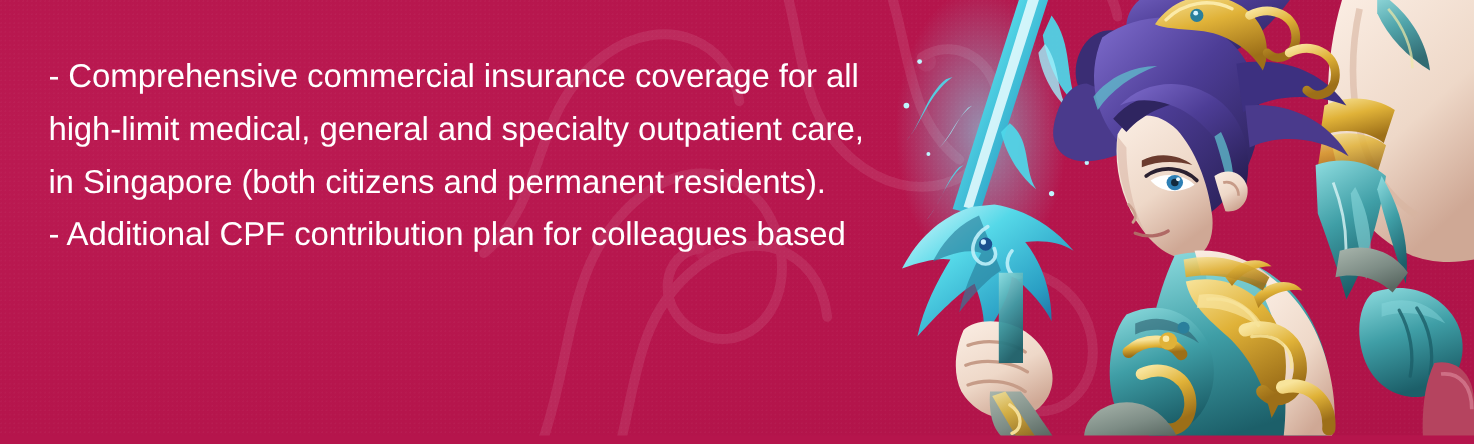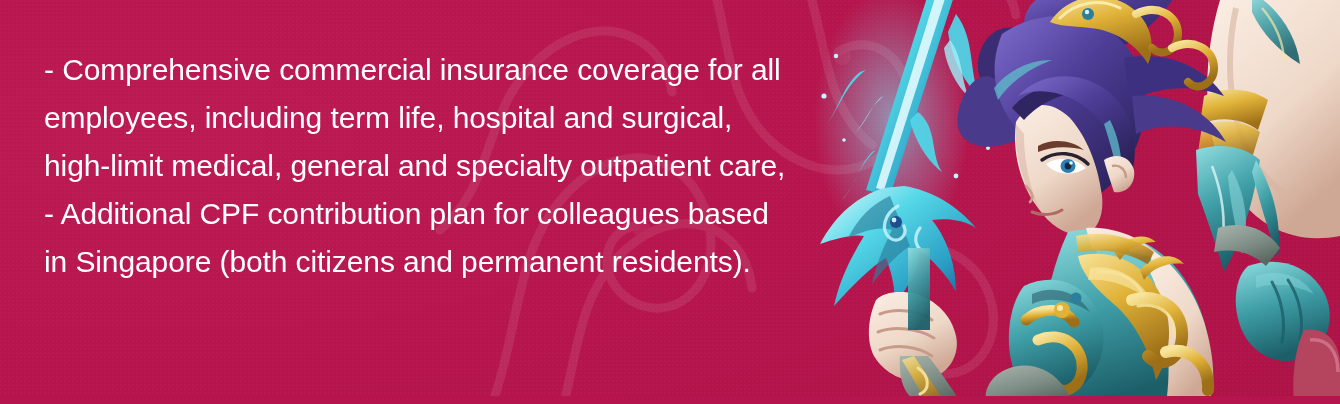--- a/index.html
+++ b/index.html
@@ -340,19 +340,18 @@
         </g>
         <path d="M524 330 C 546 326 560 342 560 366 L560 404 L514 404 C 512 380 514 350 524 330 Z" fill="#b5445f"></path>
         <path d="M530 340 C 548 338 558 352 558 372" fill="none" stroke="#d98296" stroke-width="3.4" opacity="0.7"></path>
         <path d="M438 228 C 462 220 486 228 500 248 L486 266 C 472 252 452 248 434 252 Z" fill="url(#greyG)"></path>
       </g>
     </svg>
   </div>
 
   <div class="copy">
     <div class="copy-line">- Comprehensive commercial insurance coverage for all</div>
-    <div class="copy-line">employees, including term life, hospital and surgical,</div>
     <div class="copy-line">high-limit medical, general and specialty outpatient care,</div>
+    <div class="copy-line">in Singapore (both citizens and permanent residents).</div>
     <div class="copy-line">- Additional CPF contribution plan for colleagues based</div>
-    <div class="copy-line">in Singapore (both citizens and permanent residents).</div>
   </div>
 
 </div>
 
 </body></html>

